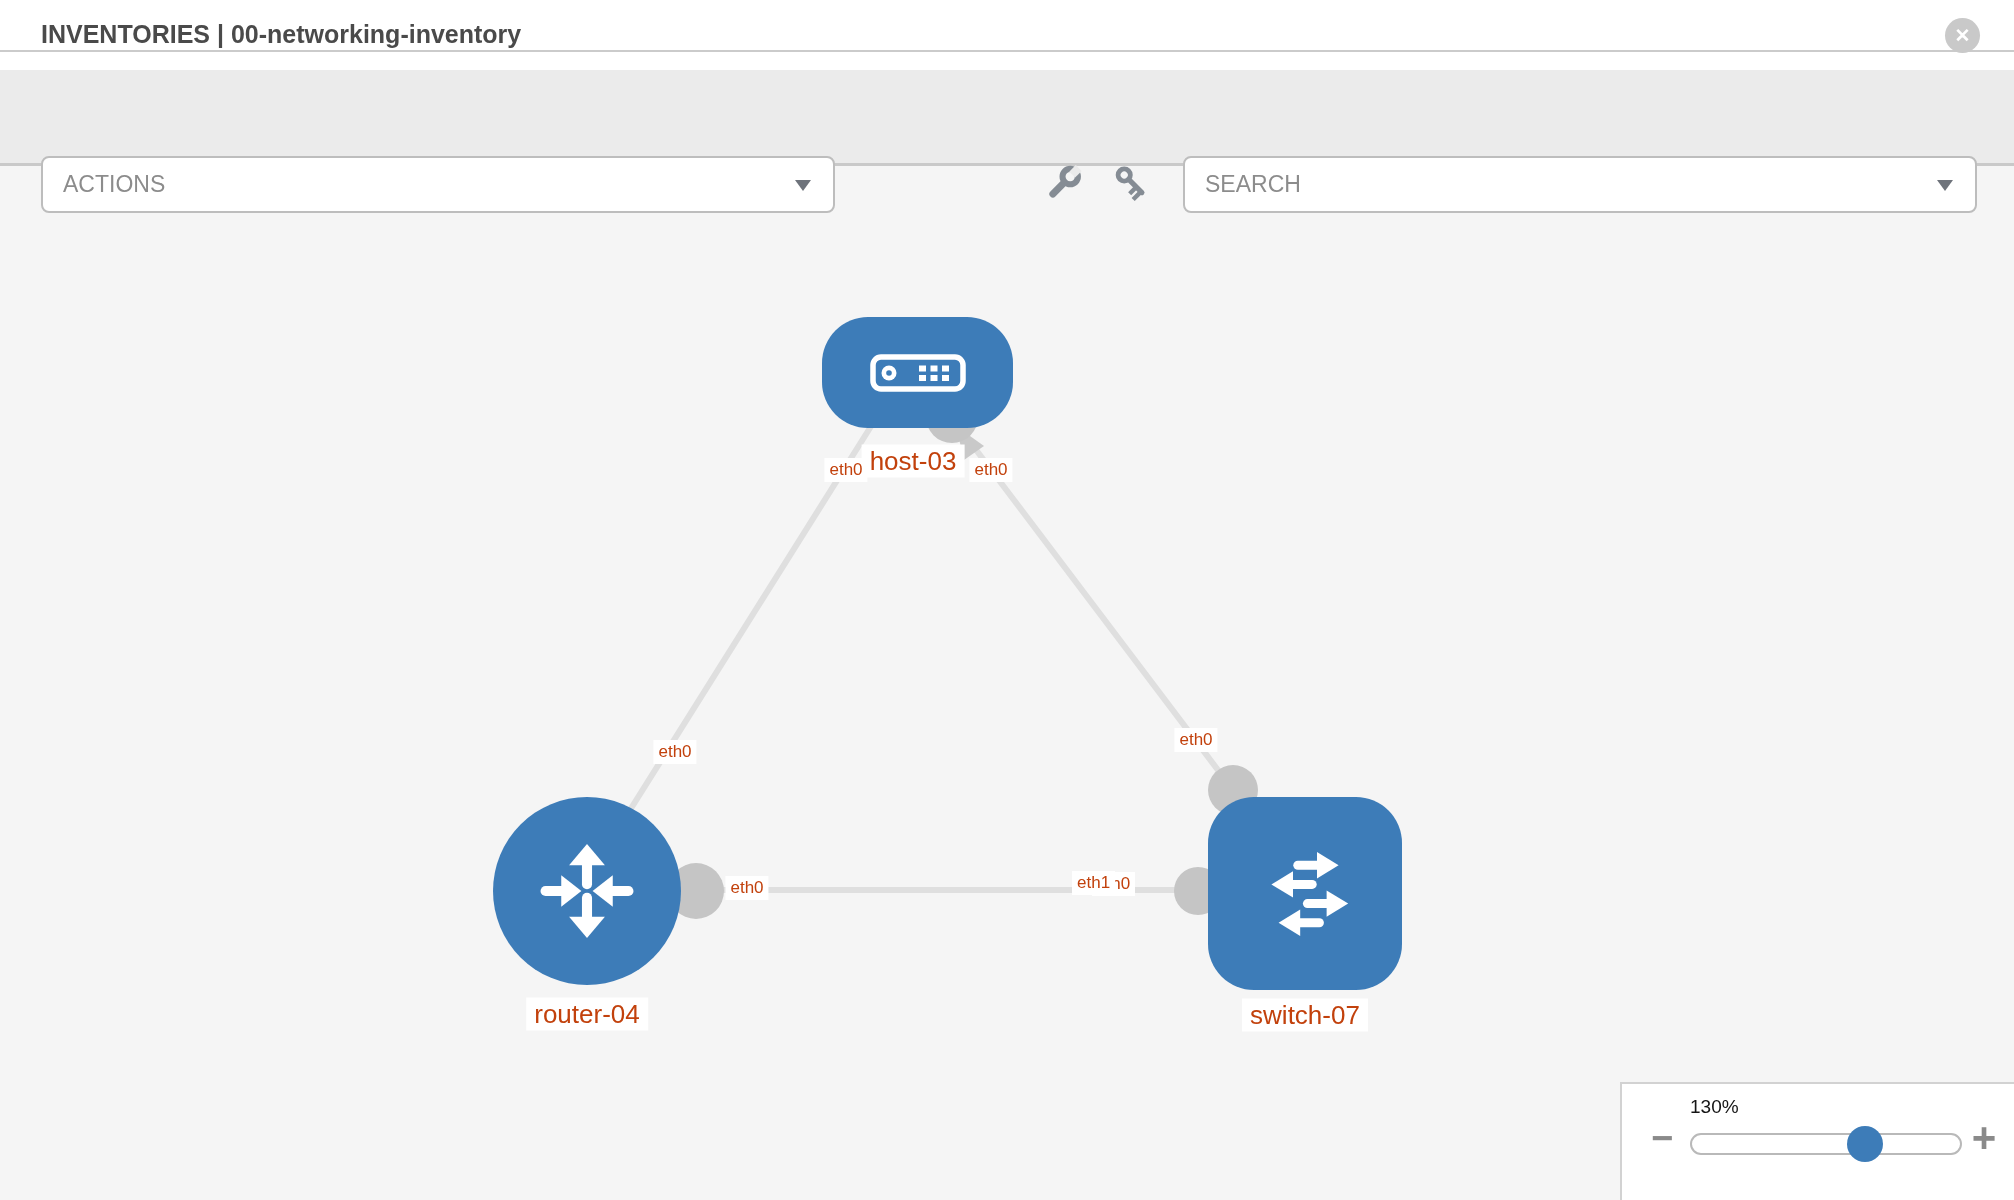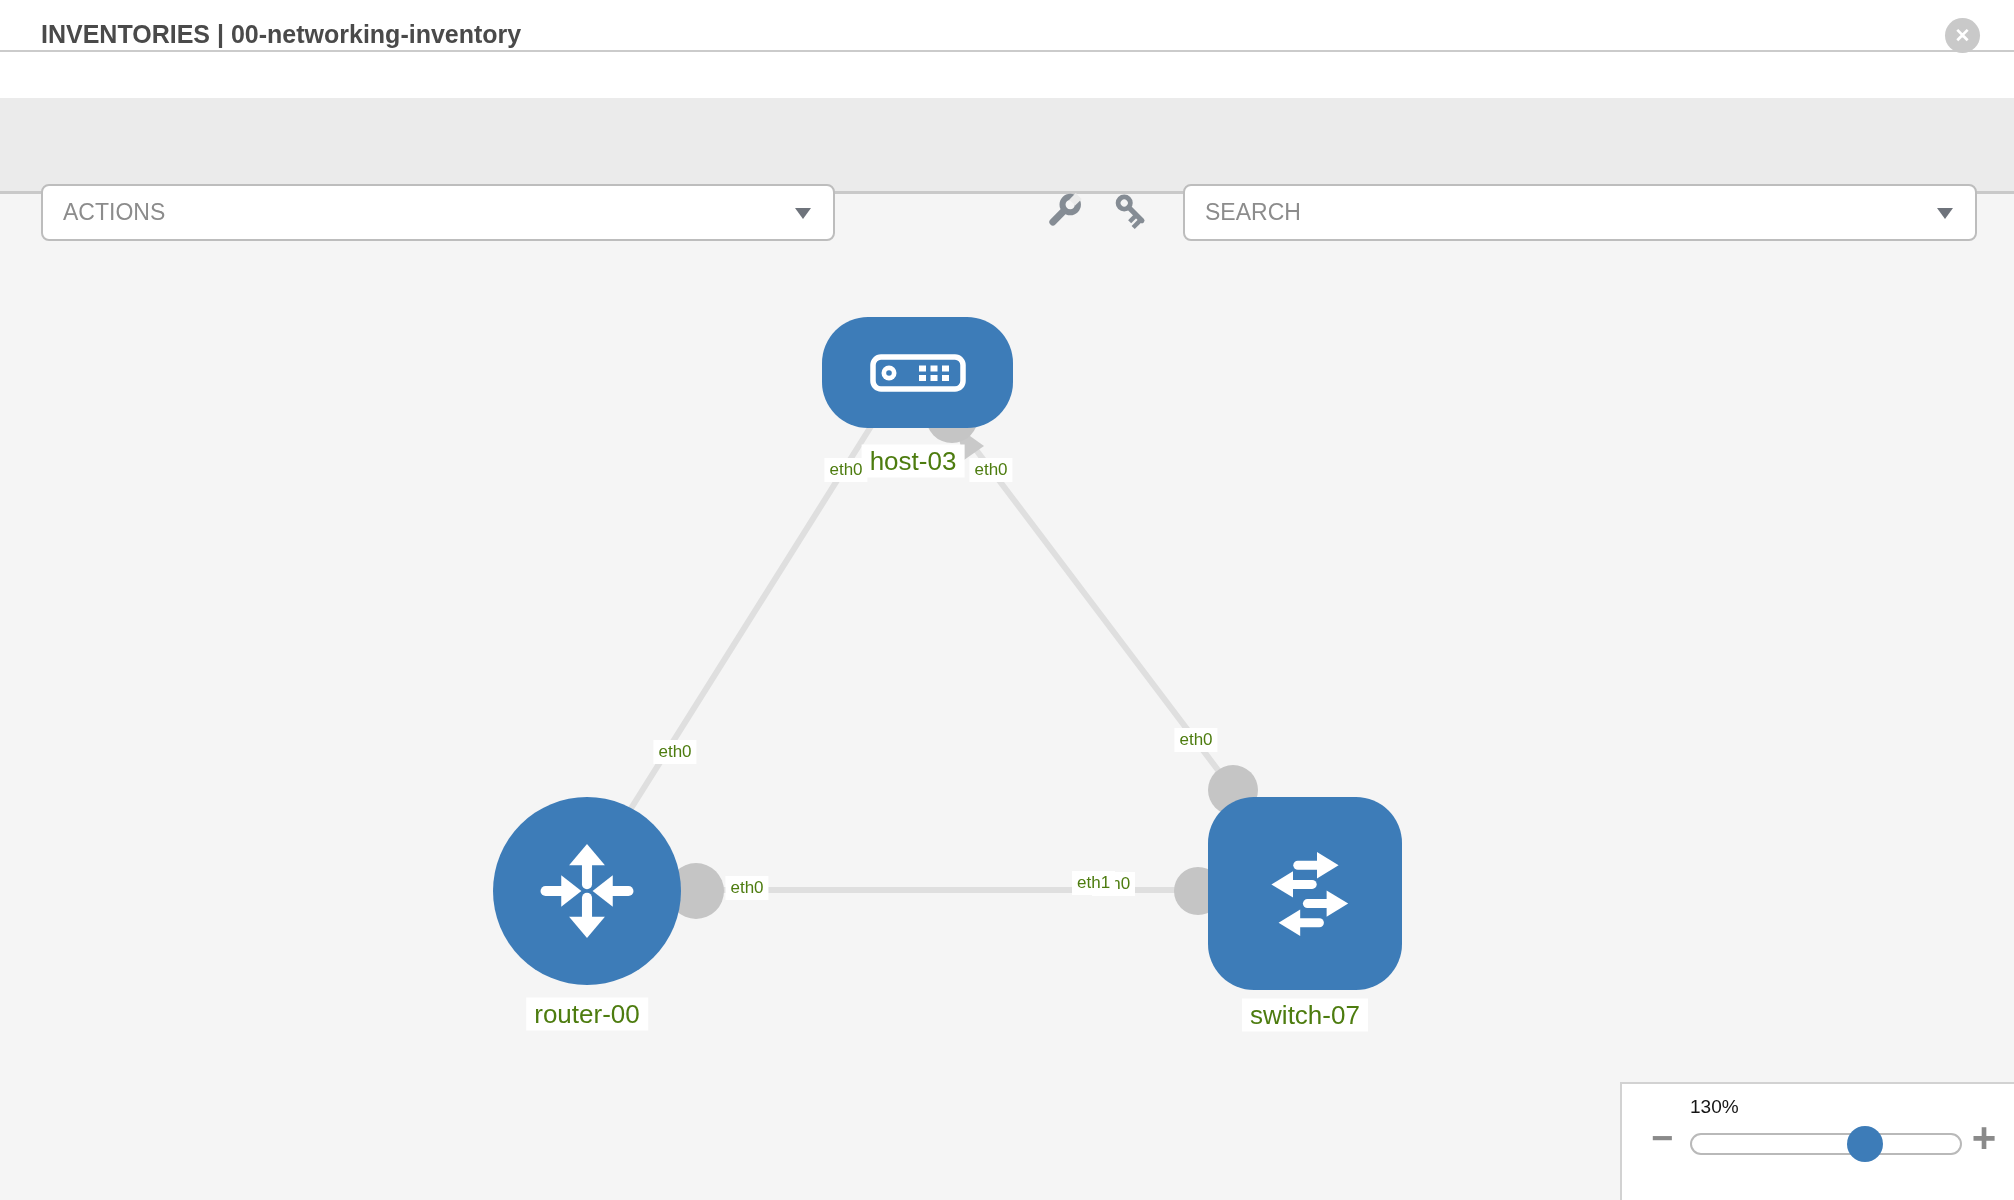--- a/index.html
+++ b/index.html
@@ -12,21 +12,21 @@
          background: #fff; border-bottom: 2px solid #cbcbcb; z-index: 10; }
   .title { position: absolute; left: 41px; top: 0; height: 68px; display: flex;
            align-items: center; font-size: 25px; font-weight: 700; color: #4a4a4a; }
   .close-btn { position: absolute; left: 1945px; top: 18px; width: 35px; height: 35px;
                border-radius: 50%; background: #c9c9c9; color: #fff; display: flex;
                align-items: center; justify-content: center; font-size: 19px;
                font-weight: 700; cursor: pointer; z-index: 11; }
 
   
   .tbar { position: absolute; left: 0; top: 70px; width: 2014px; height: 96px;
-          background: #ebebeb; border-bottom: 3px solid #c9c9c9; z-index: 10; margin-top: 28px; }
+          background: #ebebeb; border-bottom: 3px solid #c9c9c9; z-index: 10; }
   .select { position: absolute; top: 86px; height: 57px; background: #fff;
             border: 2px solid #bdbdbd; border-radius: 8px; display: flex;
             align-items: center; padding: 0 20px; font-size: 23px; color: #8c8c8c;
             cursor: pointer; z-index: 11; }
   #actions { left: 41px; width: 794px; }
   #search  { left: 1183px; width: 794px; }
   .caret { position: absolute; right: 22px; top: 50%; margin-top: -5px; width: 0; height: 0;
            border-left: 8px solid transparent; border-right: 8px solid transparent;
            border-top: 11px solid #6e737b; }
   .tool-btn { position: absolute; top: 91px; width: 48px; height: 48px; display: flex;
@@ -42,21 +42,21 @@
   #conn-router    { left: 668px;  top: 863px; width: 56px; height: 56px; }
   #conn-switch-tl { left: 1208px; top: 765px; width: 50px; height: 50px; }
   #conn-switch-l  { left: 1174px; top: 867px; width: 48px; height: 48px; }
 
   .node { position: absolute; background: #3d7cb8; display: flex; align-items: center;
           justify-content: center; z-index: 4; cursor: pointer; }
   #node-host   { left: 822px;  top: 317px; width: 191px; height: 111px; border-radius: 46px; }
   #node-router { left: 493px;  top: 797px; width: 188px; height: 188px; border-radius: 50%; }
   #node-switch { left: 1208px; top: 797px; width: 194px; height: 193px; border-radius: 46px; }
 
-  .chip { position: absolute; background: #fff; color: #4d7c0f; z-index: 5; white-space: nowrap; }
+  .chip { position: absolute; background: #fff; color: #c2410c; z-index: 5; white-space: nowrap; }
   .node-label { font-size: 26px; padding: 1px 8px; transform: translate(-50%,-50%); }
   .if-label   { font-size: 17px; padding: 2px 5px; transform: translate(-50%,-50%); }
   .if-label.noc { transform: none; }
   #lbl-host   { left: 913px;  top: 461px; }
   #lbl-router { left: 587px;  top: 1014px; }
   #lbl-switch { left: 1305px; top: 1015px; }
   #if-host-left    { left: 846px;  top: 470px; }
   #if-host-right   { left: 991px;  top: 470px; }
   #if-router-upper { left: 675px;  top: 752px; }
   #if-switch-upper { left: 1196px; top: 740px; }
@@ -136,21 +136,21 @@
         <polygon points="22,42 40,31 40,53" stroke="none"></polygon>
         <line x1="52" y1="58" x2="70" y2="58"></line>
         <polygon points="86,58 68,47 68,69" stroke="none"></polygon>
         <line x1="62" y1="74" x2="44" y2="74"></line>
         <polygon points="28,74 46,63 46,85" stroke="none"></polygon>
       </g>
     </svg>
   </div>
 
   <div class="chip node-label" id="lbl-host">host-03</div>
-  <div class="chip node-label" id="lbl-router">router-00</div>
+  <div class="chip node-label" id="lbl-router">router-04</div>
   <div class="chip node-label" id="lbl-switch">switch-07</div>
 
   <div class="chip if-label" id="if-host-left">eth0</div>
   <div class="chip if-label" id="if-host-right">eth0</div>
   <div class="chip if-label" id="if-router-upper">eth0</div>
   <div class="chip if-label" id="if-switch-upper">eth0</div>
   <div class="chip if-label" id="if-router-mid">eth0</div>
   <div class="chip if-label noc" id="if-switch-back">eth0</div>
   <div class="chip if-label noc" id="if-switch-front">eth1</div>
 

